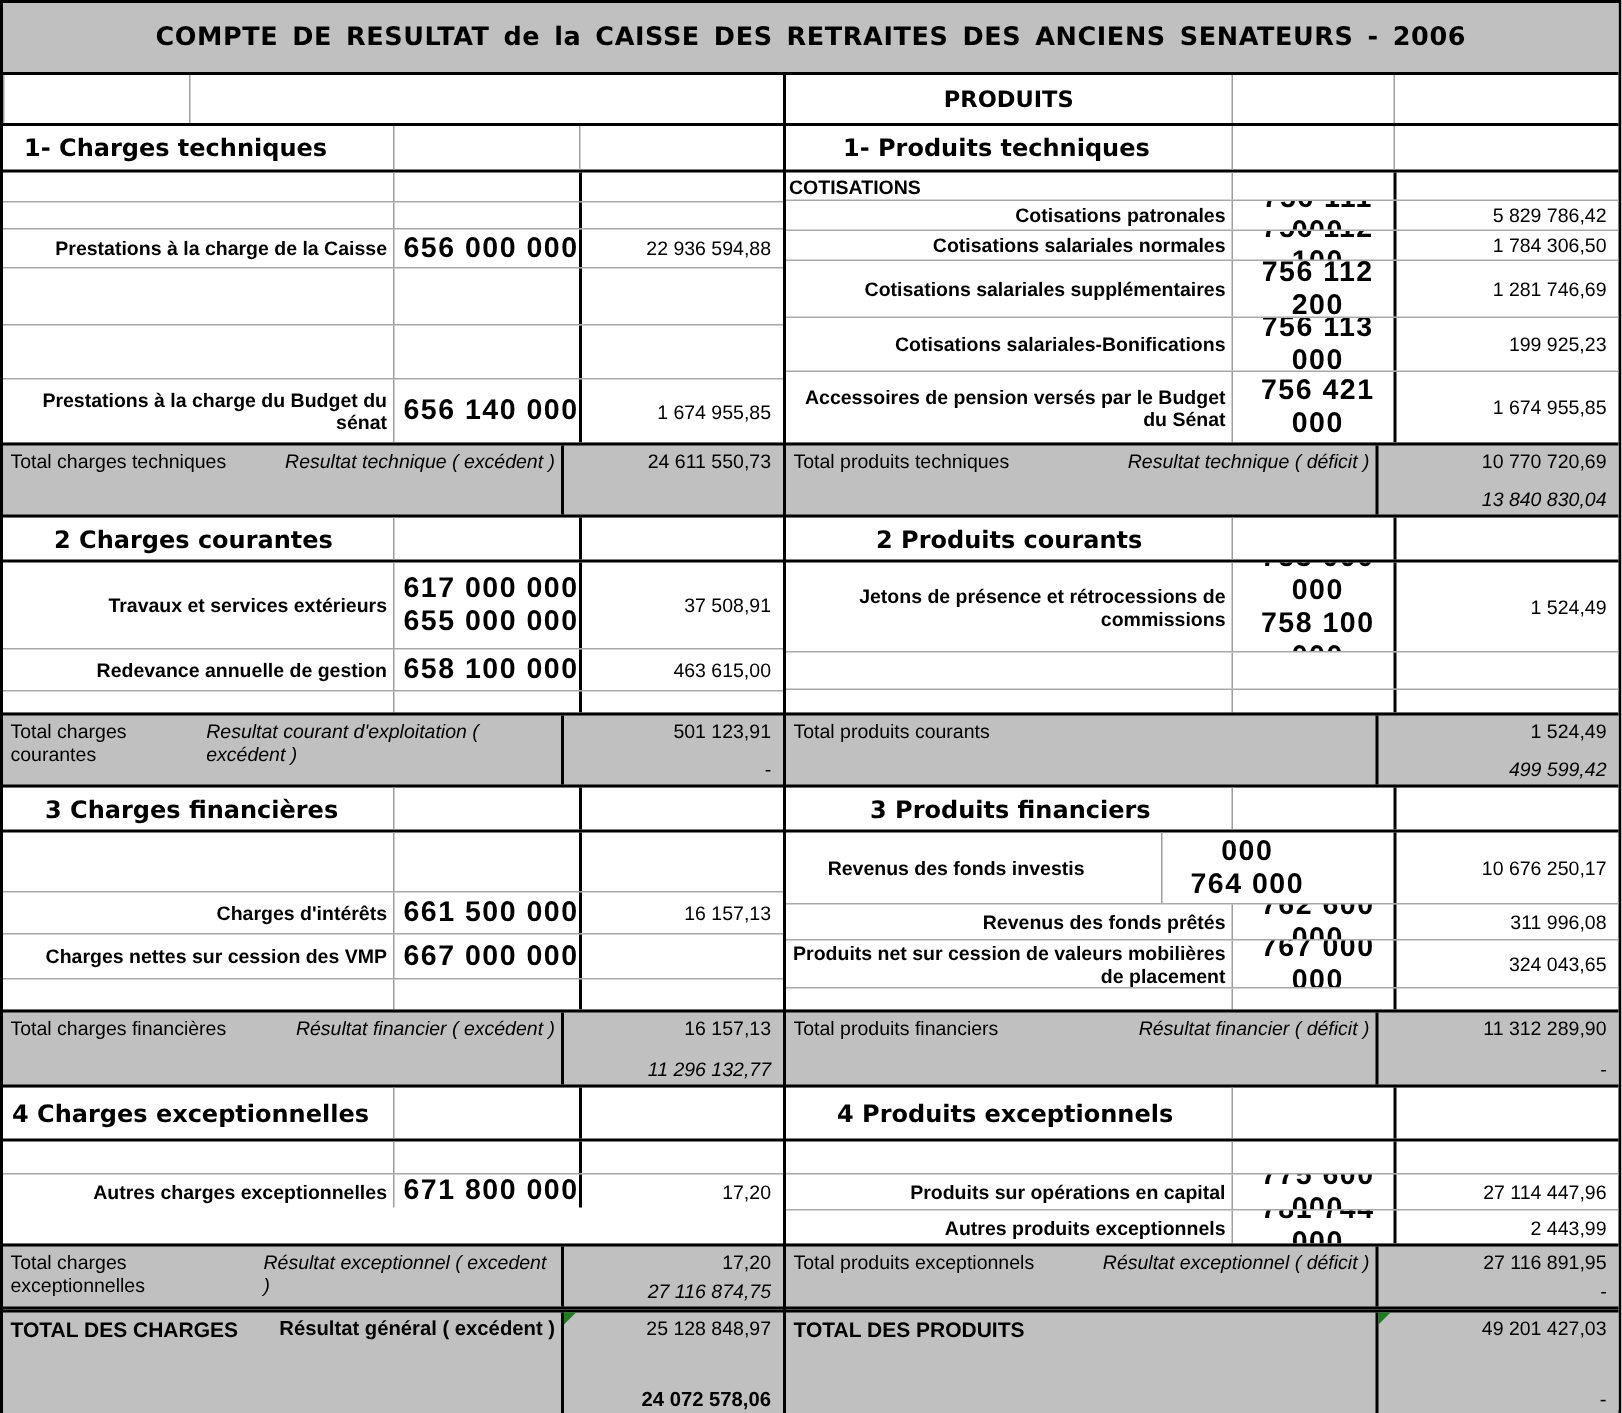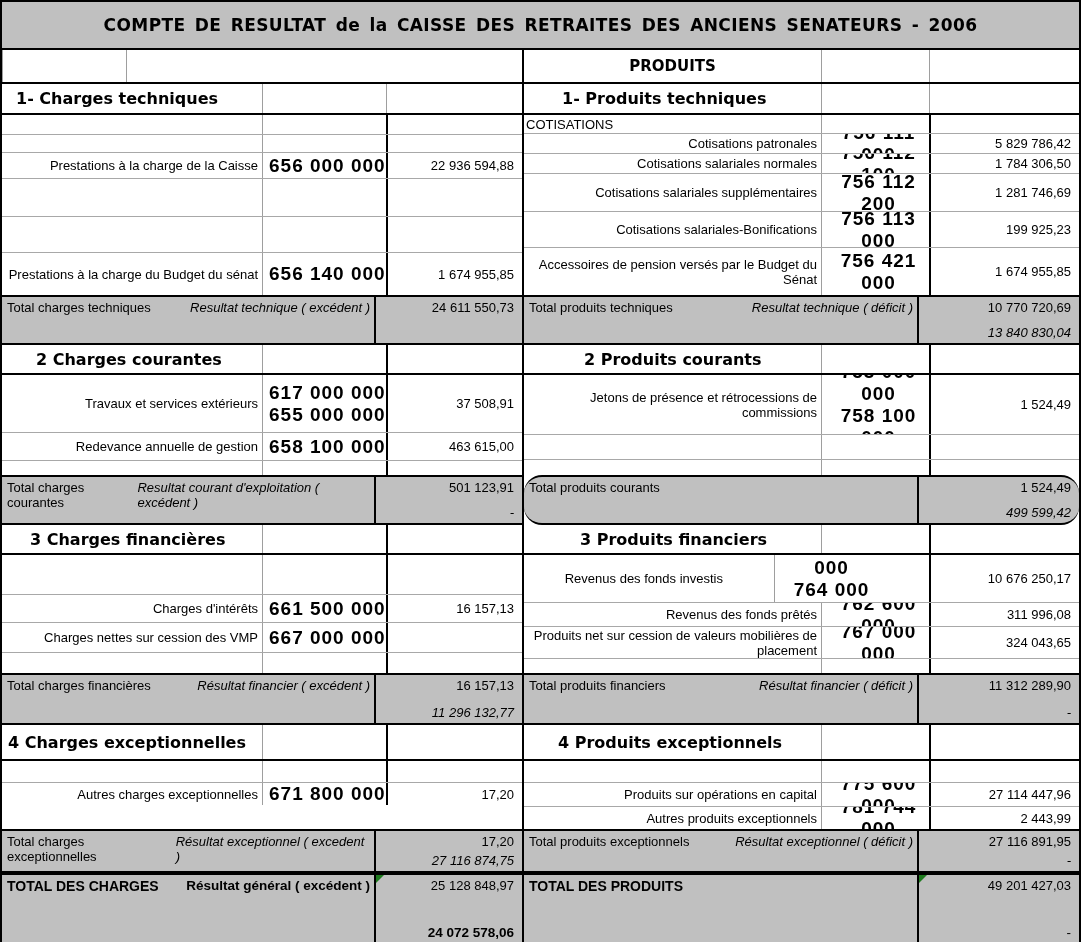--- a/index.html
+++ b/index.html
@@ -25,21 +25,21 @@
   .head-row .c-label{display:flex;align-items:center;justify-content:center;
     font-family:"DejaVu Sans",sans-serif;font-weight:bold;font-size:15px;}
   
   .sec-head{border-bottom:2px solid #000;}
   .sec-head .c-label{display:flex;align-items:center;
     font-family:"DejaVu Sans",sans-serif;font-weight:bold;font-size:16px;white-space:nowrap;}
   
   .d-row{border-bottom:1px solid #a8a8a8;}
   .d-row:last-child{border-bottom:none;}
   .d-row .c-label{display:flex;align-items:center;justify-content:flex-end;text-align:right;
-    font-weight:normal;font-size:13px;line-height:15px;padding:0 4px 0 2px;}
+    font-weight:bold;font-size:13px;line-height:15px;padding:0 4px 0 2px;}
   .d-row.caption .c-label{justify-content:flex-start;text-align:left;}
   .d-row .c-acct{display:flex;align-items:center;font-weight:bold;font-size:19px;letter-spacing:1px;
     padding-left:6px;white-space:pre-line;line-height:22px;font-family:"Liberation Sans",sans-serif;text-align:center;}
   .d-row .c-amt{display:flex;align-items:center;justify-content:flex-end;font-size:13px;padding-right:8px;}
   
   .tot{background:#c0c0c0;border-top:2px solid #000;border-bottom:2px solid #000;}
   .tot .t-main{flex:1 1 auto;display:flex;flex-direction:row;justify-content:space-between;padding:3px 4px 3px 5px;min-width:0;}
   .tot .t-amt{display:flex;flex-direction:column;justify-content:space-between;align-items:flex-end;
     padding:3px 8px 3px 2px;border-left:2px solid #000;position:relative;}
   .left .t-amt{width:136px;flex:0 0 136px;} .right .t-amt{width:150px;flex:0 0 150px;}
@@ -289,21 +289,21 @@
             <div class="cell c-label"></div>
             <div class="cell c-acct"></div>
             <div class="cell c-amt"></div>
           </div>
           <div class="row d-row" style="height: 15px; flex: 0 0 15px;">
             <div class="cell c-label"></div>
             <div class="cell c-acct"></div>
             <div class="cell c-amt"></div>
           </div>
         </div>
-        <div class="row tot" style="height: 50px; flex: 0 0 50px; border-radius: 18px;">
+        <div class="row tot" style="height: 50px; flex: 0 0 50px;">
           <div class="t-main">
             <div class="t-line1">Total produits courants</div>
           </div>
           <div class="t-amt">
             <div class="t-line1">1 524,49</div>
             <div class="t-line2">499 599,42</div>
           </div>
         </div>
         <div class="row sec-head" style="height: 30px; flex: 0 0 30px;">
           <div class="cell c-label" style="padding-left: 56px;">3 Produits financiers</div>

